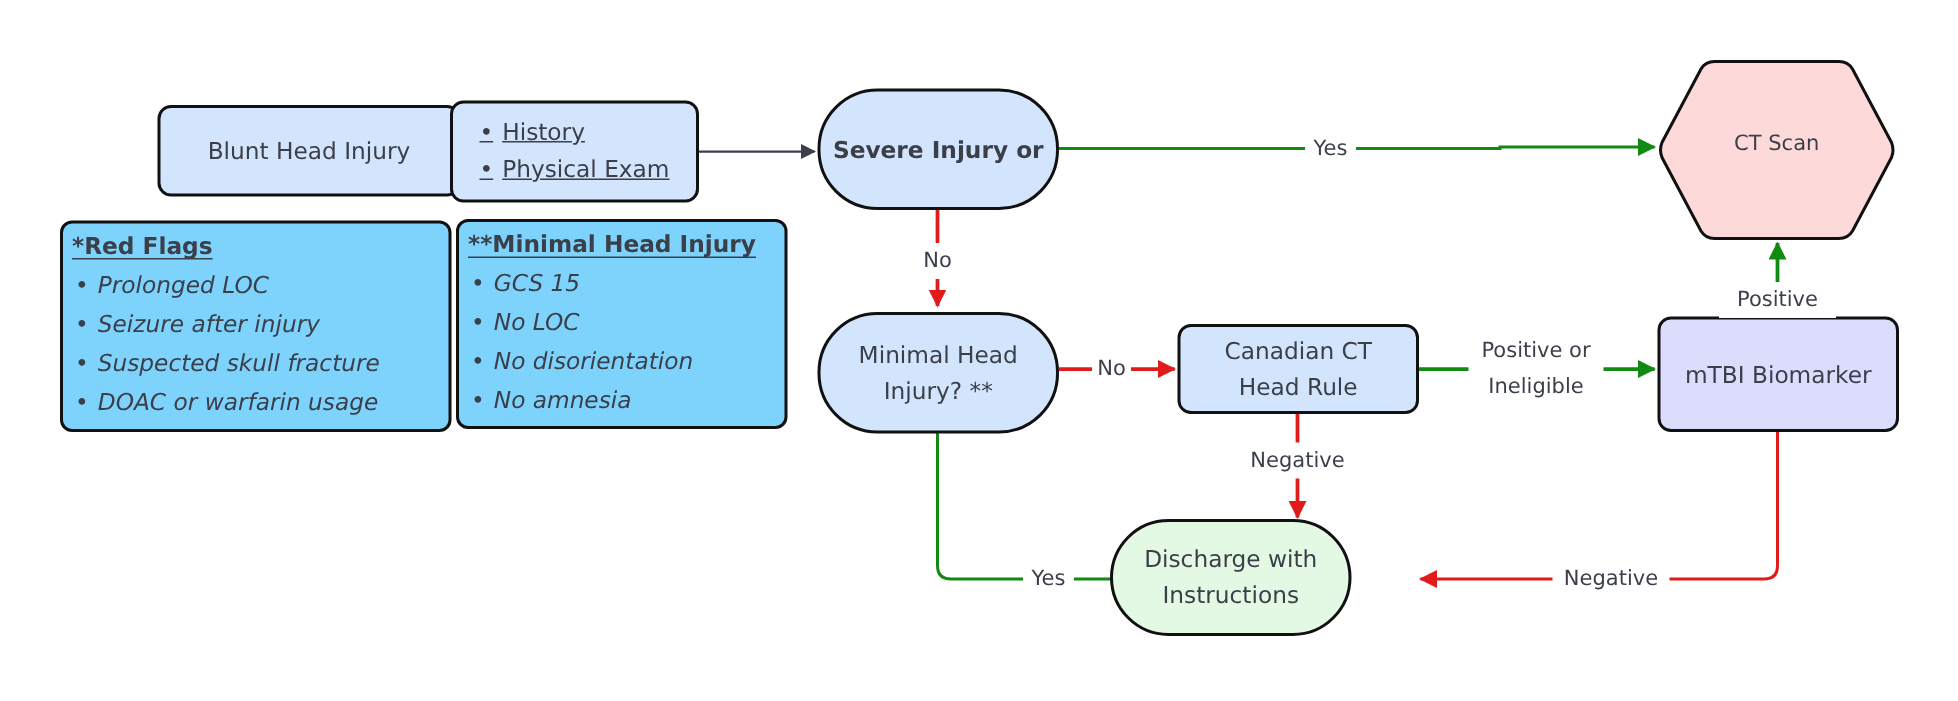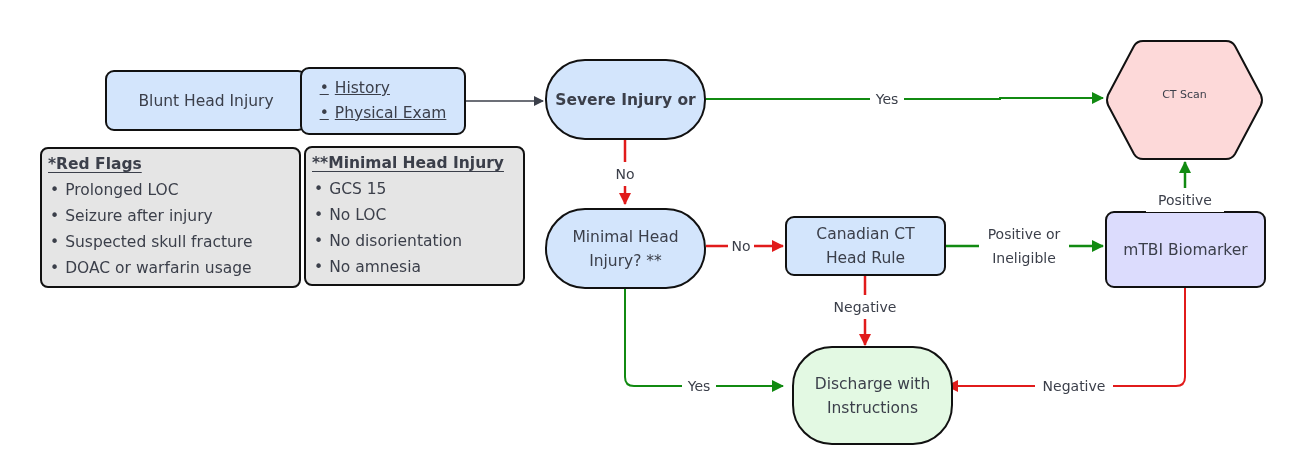--- a/index.html
+++ b/index.html
@@ -8,32 +8,32 @@
   svg#diagram { position: absolute; left: 0; top: 0; }
   .node { position: absolute; box-sizing: border-box; border: 2px solid #111; display: flex;
           align-items: center; justify-content: center; text-align: center; font-size: 15.5px;
           line-height: 24px; color: #3b3f4a; }
   .rect { border-radius: 9px; }
   .pill { border-radius: 40px; }
   .blue { background: #d3e5fc; }
   .lav { background: #dcdcfd; }
   .green { background: #e3f9e3; }
   .note { position: absolute; box-sizing: border-box; border: 2px solid #111; border-radius: 8px;
-          background: #e5e5e5; padding: 4px 6px 0 6px; font-size: 15.5px; color: #3b3f4a; }
+          background: #7dd3fc; padding: 4px 6px 0 6px; font-size: 15.5px; color: #3b3f4a; }
   .note-title { font-weight: bold; text-decoration: underline; text-underline-offset: 3px;
                 line-height: 22px; margin-bottom: 2px; }
-  .note ul { list-style: none; margin: 0; padding: 0; }
+  .note ul { list-style: none; margin: 0; padding: 0; font-style: italic; }
   .note li { line-height: 26px; padding-left: 2px; }
   .note li::before { content: "•"; margin-right: 6px; }
   .bullets { list-style: none; margin: 0; padding: 0; text-align: left; }
   .bullets li { line-height: 25px; }
   .bullets li::before { content: "•"; margin-right: 6px; }
   .elabel { position: absolute; font-size: 14px; color: #3b3f4a; background: #fff;
             text-align: center; line-height: 24px; white-space: nowrap; }
-  .hex-text { position: absolute; font-size: 11px; color: #3b3f4a; text-align: center; }
+  .hex-text { position: absolute; font-size: 14px; color: #3b3f4a; text-align: center; }
 </style>
 </head>
 <body>
 
 <svg id="diagram" width="1305" height="467">
   <defs>
     <marker id="arrow-gray" markerWidth="10" markerHeight="10" refX="9" refY="5" orient="auto" markerUnits="userSpaceOnUse">
       <path d="M0,0 L10,5 L0,10 z" fill="#3b3f4a"></path>
     </marker>
     <marker id="arrow-green" markerWidth="12" markerHeight="12" refX="11" refY="6" orient="auto" markerUnits="userSpaceOnUse">
@@ -97,21 +97,21 @@
   <div>
     <div>Canadian CT</div>
     <div>Head Rule</div>
   </div>
 </div>
 
 <div class="node rect lav" style="left:1105px; top:211px; width:161px; height:77px;">
   <span>mTBI Biomarker</span>
 </div>
 
-<div class="node pill green" style="left:792px; top:346px; width:161px; height:99px;align-items:center;">
+<div class="node pill green" style="left:740px; top:346px; width:161px; height:78px;align-items:center;">
   <div>
     <div>Discharge with</div>
     <div>Instructions</div>
   </div>
 </div>
 
 <div class="note" style="left:40px; top:147px; width:261px; height:141px;">
   <div class="note-title">*Red Flags</div>
   <ul>
     <li>Prolonged LOC</li>

